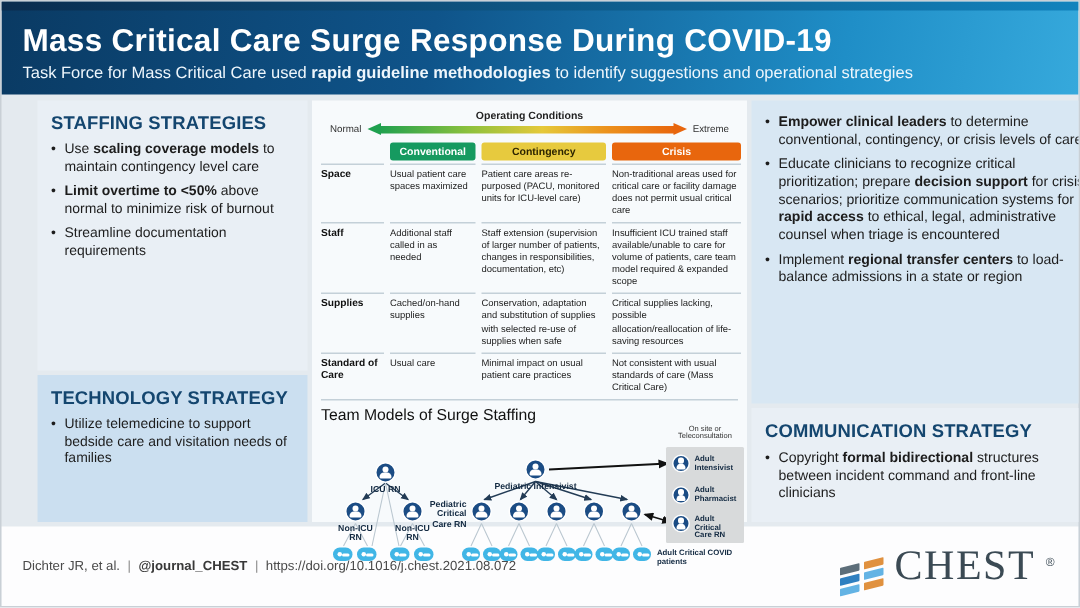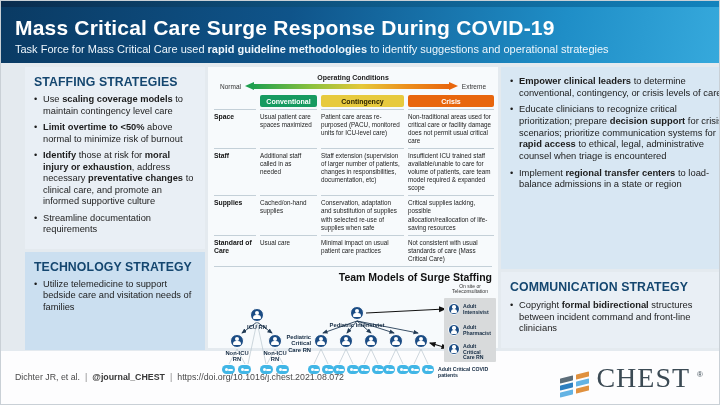--- a/index.html
+++ b/index.html
@@ -45,21 +45,21 @@
   .mx-heads, .mx { display:grid; grid-template-columns:42px 57px 83px 86px; column-gap:4px; }
   .mx-heads { margin-top:5px; }
   .pill { border-radius:2px; font-size:7px; font-weight:bold; text-align:center; padding:2.5px 0; }
   .pill.conv   { background:#169a60; color:#fff; grid-column:2; }
   .pill.cont   { background:#e7ca3e; color:#2d2500; grid-column:3; }
   .pill.crisis { background:#e8660d; color:#fff; grid-column:4; }
   .mx { margin-top:2px; border-bottom:1px solid #c4d0d8; }
   .mx-label { font-size:6.8px; font-weight:bold; color:#111; border-top:1px solid #c4d0d8; padding:3px 2px 3px 0; line-height:1.2; }
   .mx-cell  { font-size:6.3px; color:#222; border-top:1px solid #c4d0d8; padding:3px 3px 3px 0; line-height:1.28; }
 
-  .team-title { text-align:right; font-size:10.5px; font-weight:bold; color:#111; margin-top:4px; }
+  .team-title { text-align:left; font-size:10.5px; font-weight:normal; color:#111; margin-top:4px; }
   .diagram { position:relative; width:278px; height:94px; margin-top:9px; flex:none; }
   .diagram svg.wires { position:absolute; left:0; top:0; }
 
   .clin { position:absolute; width:14px; height:14px; border-radius:50%; background:#1b4c84; border:1px solid #fff; }
   .clin::before { content:""; position:absolute; left:32%; top:15%; width:34%; height:34%; border-radius:50%; background:#fff; }
   .clin::after  { content:""; position:absolute; left:18%; top:55%; width:64%; height:34%; border-radius:3px 3px 1px 1px; background:#fff; }
   .clin.sm { width:12px; height:12px; }
   .pat { position:absolute; width:13px; height:9px; border-radius:4.5px; background:#41b6e6; }
   .pat::before { content:""; position:absolute; left:2.5px; top:2.8px; width:3px; height:3px; border-radius:50%; background:#fff; }
   .pat::after  { content:""; position:absolute; left:6.2px; top:3.8px; width:4.5px; height:2px; border-radius:1px; background:#fff; }
@@ -93,21 +93,20 @@
   </header>
 
   <main>
 
     <aside class="col left">
       <section class="panel staffing">
         <h2>STAFFING STRATEGIES</h2>
         <ul>
             <li><span>Use </span><span class="bold">scaling coverage models</span><span> to maintain contingency level care</span></li>
             <li><span class="bold">Limit overtime to &lt;50%</span><span> above normal to minimize risk of burnout</span></li>
-            <li><span class="bold">Identify</span><span> those at risk for </span><span class="bold">moral injury or exhaustion</span><span>, address necessary </span><span class="bold">preventative changes</span><span> to clinical care, and promote an informed supportive culture</span></li>
             <li><span>Streamline documentation requirements</span></li>
           </ul>
       </section>
       <section class="panel tech">
         <h2>TECHNOLOGY STRATEGY</h2>
         <ul>
             <li><span>Utilize telemedicine to support bedside care and visitation needs of families</span></li>
           </ul>
       </section>
     </aside>

